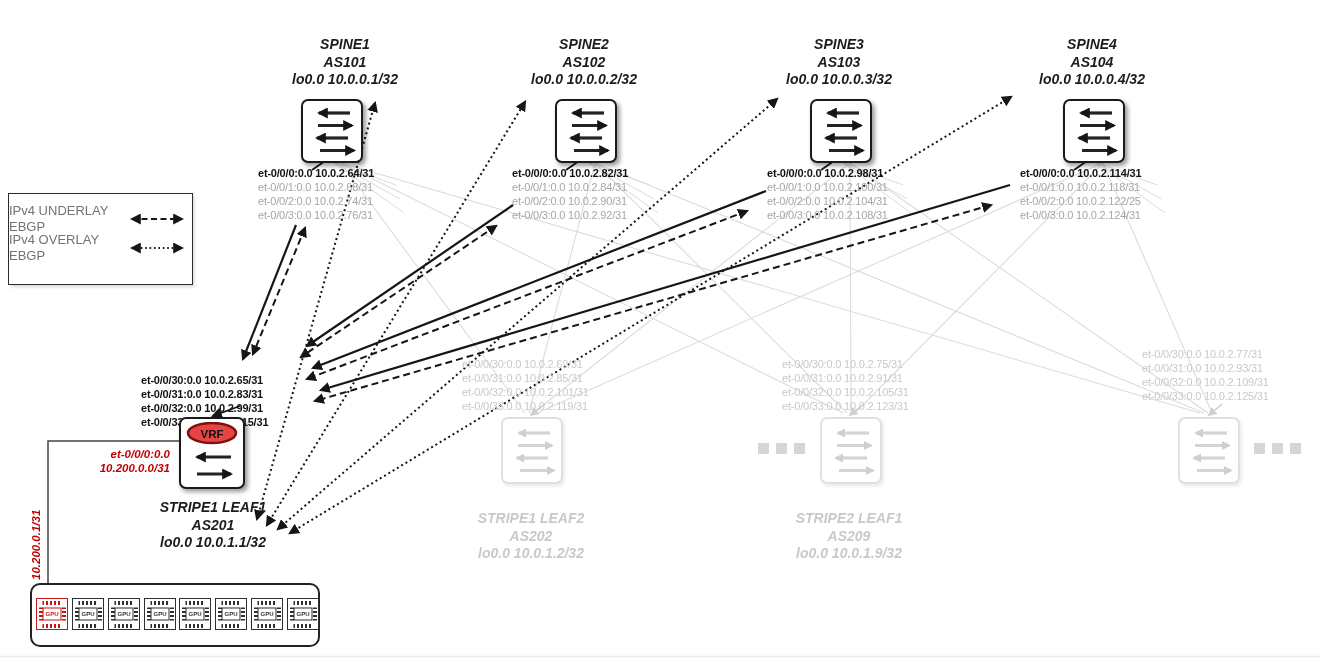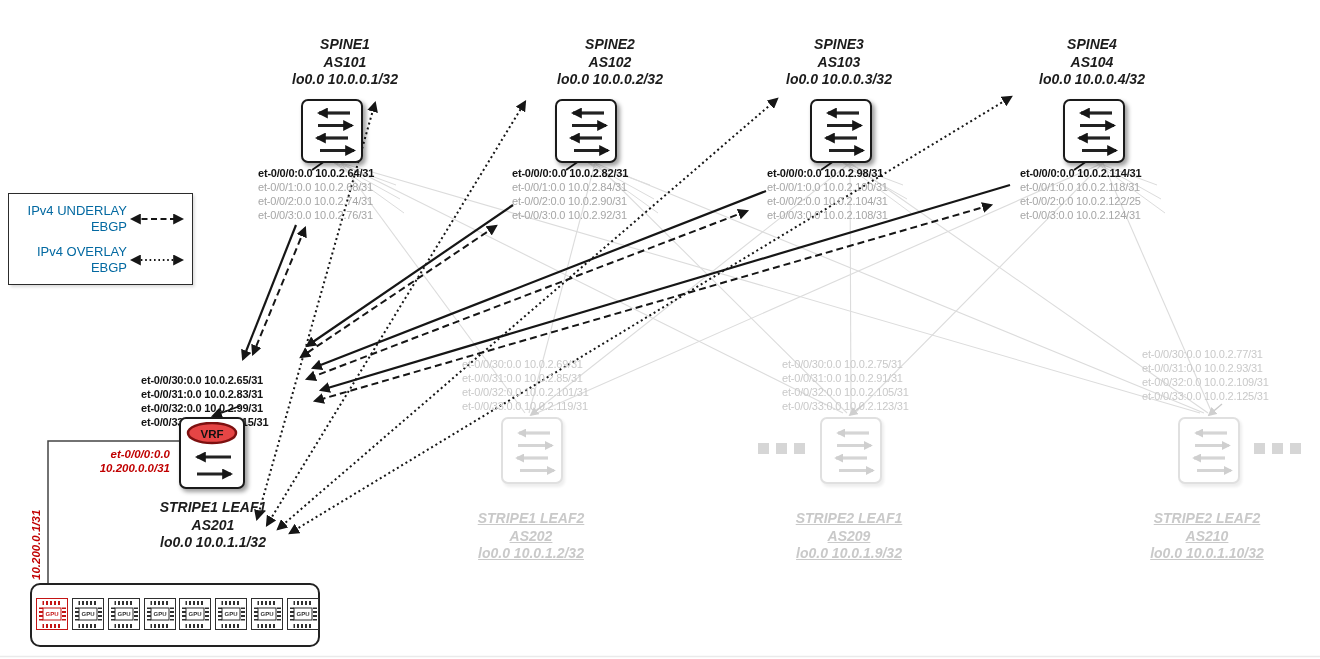--- a/index.html
+++ b/index.html
@@ -3,41 +3,41 @@
 <meta charset="utf-8">
 <style>
   html,body{margin:0;padding:0;background:#fff;}
   .canvas{position:relative;width:1320px;height:659px;background:#ffffff;overflow:hidden;
           font-family:"Liberation Sans",sans-serif;}
   .wires{position:absolute;left:0;top:0;}
 
   
   .node-title{position:absolute;width:200px;text-align:center;
               font-style:italic;font-weight:700;font-size:14px;line-height:17.5px;color:#1c1c1c;}
-  .node-title.grey{color:#c9c9c9;text-decoration:underline;}
+  .node-title.grey{color:#c9c9c9;}
 
   
   .node-box{position:absolute;width:58px;height:60px;border:2.6px solid #1a1a1a;border-radius:7px;
             background:#fff;box-shadow:2.5px 3px 4px rgba(0,0,0,.38);
             display:flex;align-items:center;justify-content:center;}
   .node-box.grey{border-color:#e0e0e0;box-shadow:2px 2.5px 3px rgba(0,0,0,.07);}
   .node-box.leaf{width:62px;height:68px;}
 
   
   .if-col{position:absolute;}
   .if{font-size:11px;line-height:14px;white-space:nowrap;letter-spacing:-0.2px;}
   .if-active{font-weight:700;color:#131313;}
   .if-grey{color:#a6a6a6;}
   .if-leafgrey{color:#c9c9c9;}
 
   
   .legend{position:absolute;left:8px;top:193px;width:183px;height:90px;border:1.6px solid #2c2c2c;
           background:#fff;box-shadow:1.5px 2px 3px rgba(0,0,0,.15);}
   .legend-row{position:absolute;left:0;width:100%;display:flex;align-items:center;}
-  .legend-text{width:118px;text-align:right;font-size:13px;line-height:15.5px;color:#0369a1;}
+  .legend-text{width:118px;text-align:left;font-size:13px;line-height:15.5px;color:#737373;}
   .legend-arrow{flex:0 0 auto;}
 
   
   .red-iface{position:absolute;left:58px;top:440px;width:112px;text-align:right;
              font-style:italic;font-weight:700;font-size:11.5px;line-height:14px;color:#c00000;white-space:nowrap;margin-top:7px;}
   .red-vert{position:absolute;left:30px;top:474px;height:106px;width:16px;
             writing-mode:vertical-rl;transform:rotate(180deg);
             font-style:italic;font-weight:700;font-size:11.5px;color:#c00000;white-space:nowrap;}
 
   
@@ -147,21 +147,21 @@
   <div class="legend">
     <div class="legend-row" style="top:9px;">
       <div class="legend-text">
         <div>IPv4 UNDERLAY</div>
           <div>EBGP</div>
       </div>
       <svg class="legend-arrow" width="60" height="14">
         <line x1="5" y1="7" x2="55" y2="7" stroke="#161616" stroke-width="1.8" stroke-dasharray="6 3.5" marker-start="url(#ah)" marker-end="url(#ah)"></line>
       </svg>
     </div>
-    <div class="legend-row" style="top:50px;">
+    <div class="legend-row" style="top:38px;">
       <div class="legend-text">
         <div>IPv4 OVERLAY</div>
           <div>EBGP</div>
       </div>
       <svg class="legend-arrow" width="60" height="14">
         <line x1="5" y1="7" x2="55" y2="7" stroke="#161616" stroke-width="1.8" stroke-dasharray="1.6 2.8" marker-start="url(#ah)" marker-end="url(#ah)"></line>
       </svg>
     </div>
   </div>
 
@@ -180,21 +180,21 @@
       </g>
     </svg>
   </div>
   <div class="if-col" style="left:258px;top:166px;">
     <div class="if if-active">et-0/0/0:0.0 10.0.2.64/31</div>
     <div class="if if-grey">et-0/0/1:0.0 10.0.2.68/31</div>
     <div class="if if-grey">et-0/0/2:0.0 10.0.2.74/31</div>
     <div class="if if-grey">et-0/0/3:0.0 10.0.2.76/31</div>
   </div>
 
-  <div class="node-title" style="left:510px;top:36px;">
+  <div class="node-title" style="left:484px;top:36px;">
     <div>SPINE2</div>
     <div>AS102</div>
     <div>lo0.0 10.0.0.2/32</div>
   </div>
   <div class="node-box" style="left:555px;top:99px;">
     <svg width="52" height="54" viewBox="0 0 52 54">
       <g stroke="#222" stroke-width="3.2">
         <line x1="44" y1="9" x2="13" y2="9" marker-end="url(#ah)"></line>
         <line x1="12" y1="21.5" x2="46" y2="21.5" marker-end="url(#ah)"></line>
         <line x1="42" y1="34" x2="11" y2="34" marker-end="url(#ah)"></line>
@@ -344,25 +344,20 @@
         <line x1="42" y1="34" x2="11" y2="34" marker-end="url(#ahg)"></line>
         <line x1="14" y1="46.5" x2="48" y2="46.5" marker-end="url(#ahg)"></line>
       </g>
     </svg>
   </div>
   <div class="dots" style="left:1254px;top:443px;">
       <span></span>
       <span></span>
       <span></span>
     </div>
-  <div class="node-title grey" style="left:1107px;top:510px;">
-    <div>STRIPE2 LEAF2</div>
-    <div>AS210</div>
-    <div>lo0.0 10.0.1.10/32</div>
-  </div>
 
   <div class="gpu-host">
     <div class="chip red" style="left:4px;">
       <i class="pt"></i>
         <i class="pb"></i>
         <i class="pl"></i>
         <i class="pr"></i>
       <div class="core">GPU</div>
     </div>
     <div class="chip" style="left:40px;">

